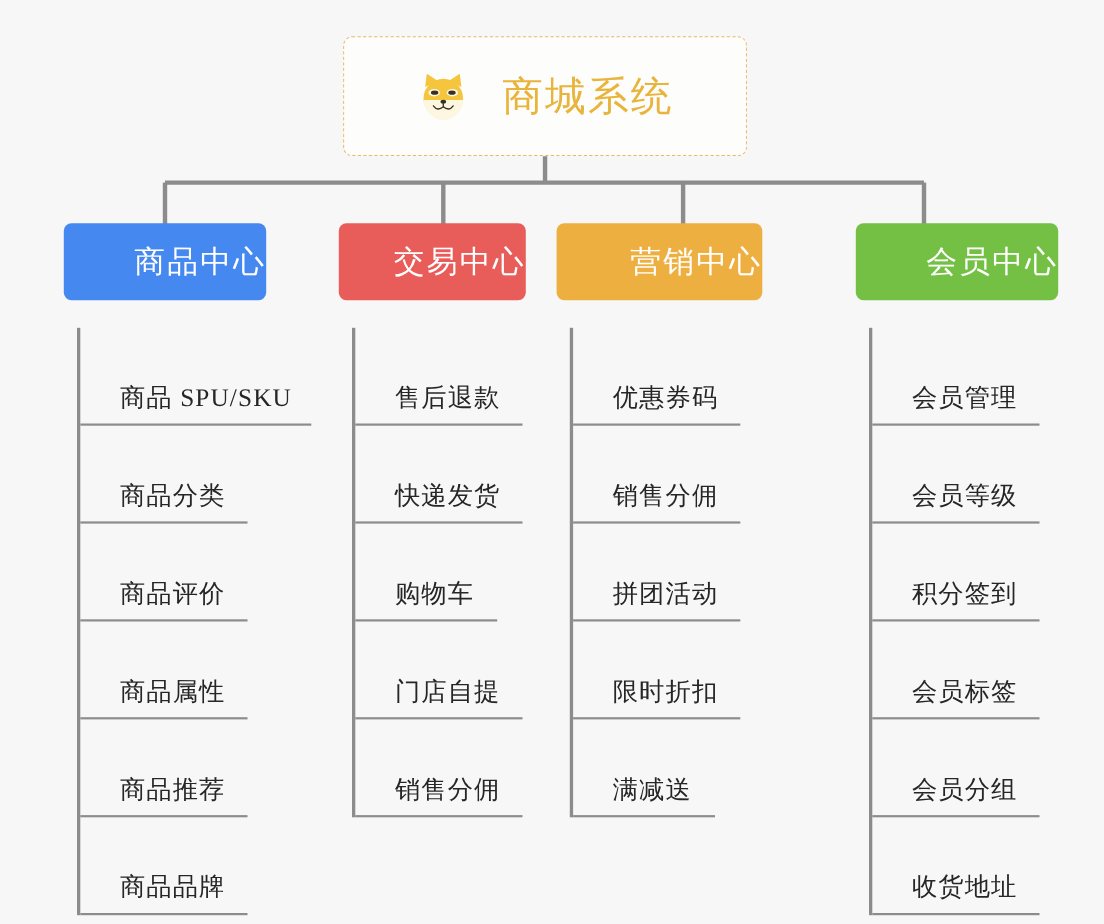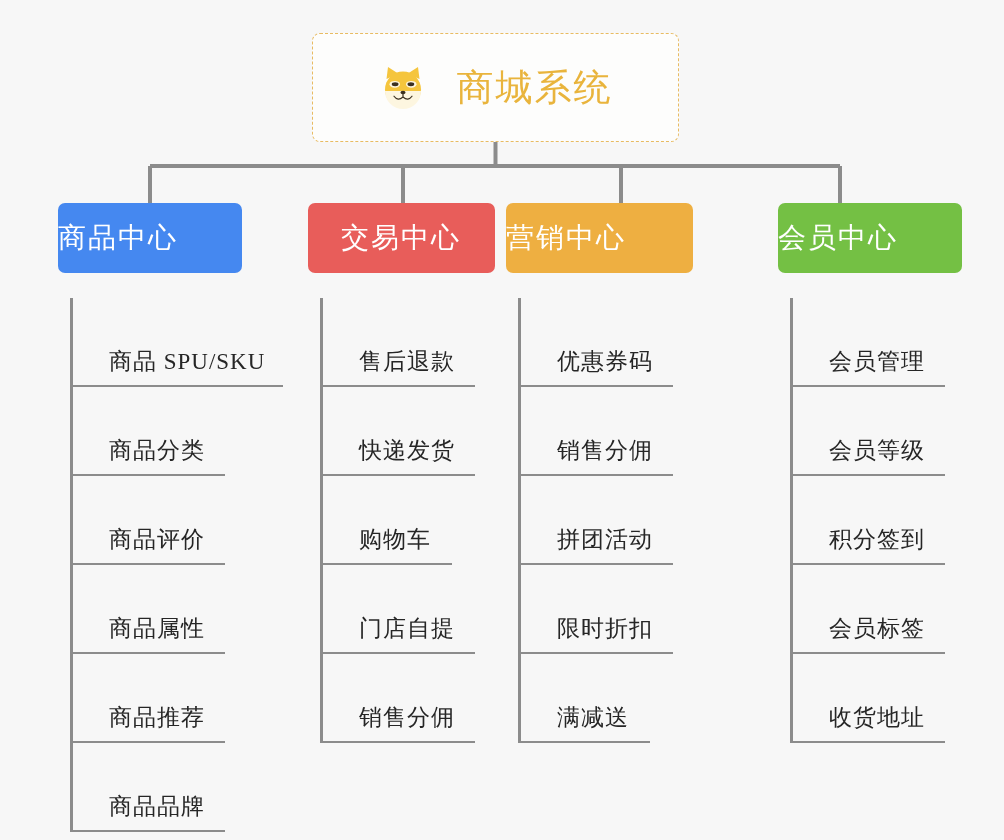--- a/index.html
+++ b/index.html
@@ -62,28 +62,28 @@
   .col-0 { left: 58px; }
   .col-1 { left: 308px; }
   .col-2 { left: 506px; }
   .col-3 { left: 778px; }
 
   .cat-box {
     height: 70px;
     border-radius: 7px;
     display: flex;
     align-items: center;
-    justify-content: flex-start;
+    justify-content: flex-end;
     color: #ffffff;
     font-size: 28px;
     letter-spacing: 2px;
     line-height: 1;
   }
   .col-0 .cat-box { width: 184px; }
-  .col-1 .cat-box { width: 187px; padding-left: 33px; }
+  .col-1 .cat-box { width: 170px; padding-left: 33px; }
   .col-2 .cat-box { width: 187px; }
   .col-3 .cat-box { width: 184px; }
 
   
   .sub-list {
     position: relative;
     margin-top: 25px;
     margin-left: 12px;
     border-left: 3px solid #8c8c8c;
     padding-top: 0;
@@ -260,19 +260,23 @@
       </div>
       <div class="sub-item">
         <span class="sub-item-label">积分签到</span>
         <span class="sub-item-rule" style="width:152px"></span>
       </div>
       <div class="sub-item">
         <span class="sub-item-label">会员标签</span>
         <span class="sub-item-rule" style="width:152px"></span>
       </div>
       <div class="sub-item">
+        <span class="sub-item-label">会员分组</span>
+        <span class="sub-item-rule" style="width:152px"></span>
+      </div>
+      <div class="sub-item">
         <span class="sub-item-label">收货地址</span>
         <span class="sub-item-rule" style="width:152px"></span>
       </div>
     </div>
   </div>
 
 </div>
 
 </body></html>

